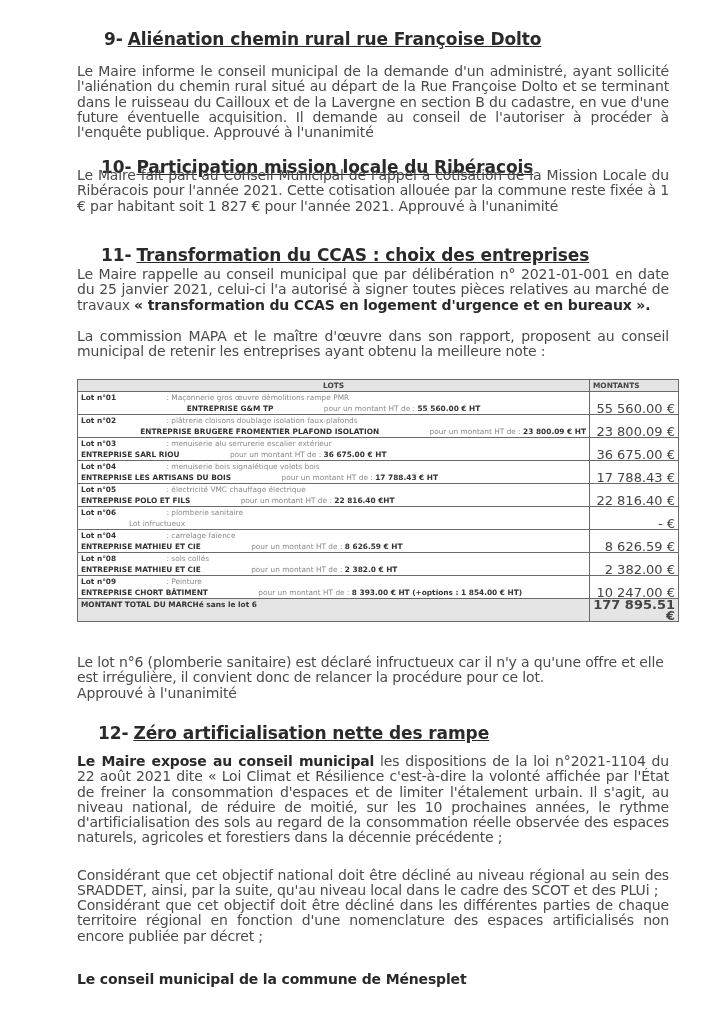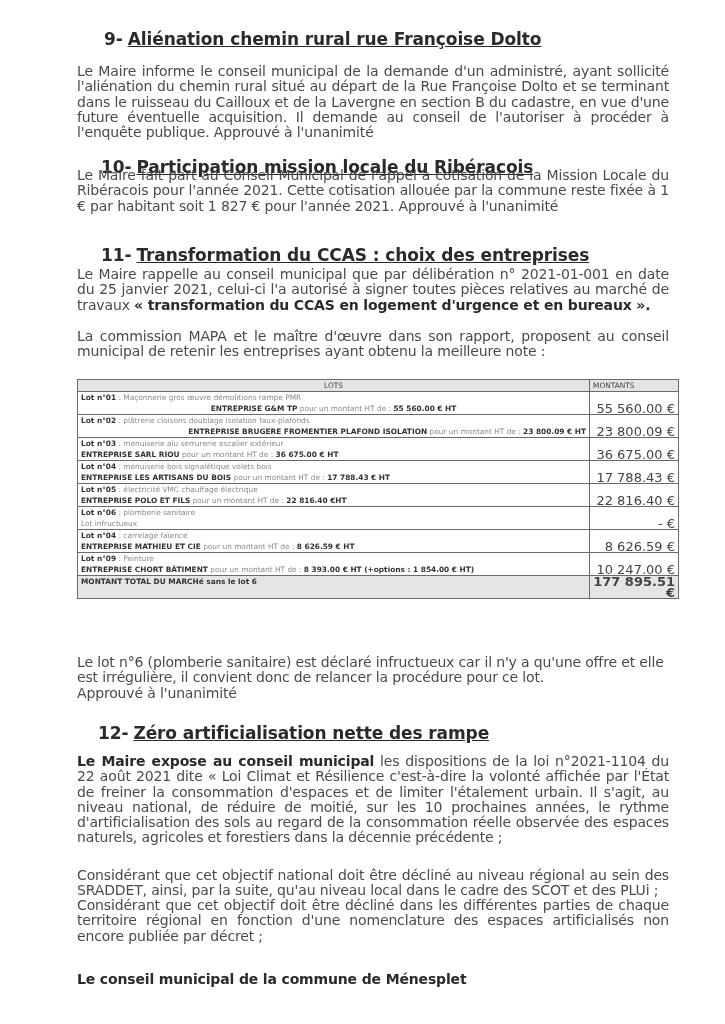--- a/index.html
+++ b/index.html
@@ -21,31 +21,31 @@
   .para b { color: #2a2a2a; }
   .para .line { display: block; }
   .para .last { text-align: left; }
 
   table.lots {
     position: absolute; left: 77px; top: 379px; width: 601px;
     border-collapse: collapse; font-size: 7.4px; color: #555;
     table-layout: fixed;
   }
   table.lots th, table.lots td { border: 1px solid #6a6a6a; padding: 0 3px; vertical-align: top; }
-  table.lots th { background: #e4e4e4; font-weight: normal; height: 11px; line-height: 11px; color: #444; }
+  table.lots th { background: #e4e4e4; font-weight: bold; height: 11px; line-height: 11px; color: #444; }
   table.lots th.lots-h { text-align: center; }
   table.lots th.mont-h { text-align: left; }
   table.lots td.lot { height: 22px; line-height: 11px; }
   table.lots td.amt { text-align: right; vertical-align: bottom; line-height: 11px; color: #444; font-size: 13px; }
   .lotno { font-weight: bold; color: #333; }
   .ent { font-weight: bold; color: #333; }
   .val { font-weight: bold; color: #333; }
   .row-center { display: block; text-align: center; }
   .row-right { display: block; text-align: right; }
-  .light { color: #8a8a8a; }
+  .light { color: #8a8a8a; margin-left: 48px; }
   tr.total td { background: #e5e5e5; font-weight: bold; color: #333; height: 11px; line-height: 11px; }
   tr.total td.amt { vertical-align: middle; }
 </style>
 </head>
 <body>
 
 <div class="page">
 
   <div class="heading" style="left:104px; top:29px;">
     <span class="num">9-</span><span class="title">Aliénation chemin rural rue Françoise Dolto</span>
@@ -109,20 +109,24 @@
             <span style="display:block"><span class="lotno">Lot n°06</span><span class="light"> : plomberie sanitaire</span></span>
             <span class="light" style="display:block">Lot infructueux</span>
           </td>
           <td class="amt">-   €</td>
         </tr>
         <tr>
           <td class="lot"><span style="display:block"><span class="lotno">Lot n°04</span><span class="light"> : carrelage faïence</span></span><span class=""><span class="ent">ENTREPRISE MATHIEU ET CIE</span><span class="light"> pour un montant HT de : </span><span class="val">8 626.59 € HT</span></span></td>
           <td class="amt">8 626.59 €</td>
         </tr>
         <tr>
+          <td class="lot"><span style="display:block"><span class="lotno">Lot n°08</span><span class="light"> : sols collés</span></span><span class=""><span class="ent">ENTREPRISE MATHIEU ET CIE</span><span class="light"> pour un montant HT de : </span><span class="val">2 382.0 € HT</span></span></td>
+          <td class="amt">2 382.00 €</td>
+        </tr>
+        <tr>
           <td class="lot"><span style="display:block"><span class="lotno">Lot n°09</span><span class="light"> : Peinture</span></span><span class=""><span class="ent">ENTREPRISE CHORT BÂTIMENT</span><span class="light"> pour un montant HT de : </span><span class="val">8 393.00 € HT (+options : 1 854.00 € HT)</span></span></td>
           <td class="amt">10 247.00 €</td>
         </tr>
         <tr class="total">
           <td><span>MONTANT TOTAL DU MARCHé</span><span> sans le lot 6</span></td>
           <td class="amt">177 895.51 €</td>
         </tr>
       </tbody>
   </table>
 

